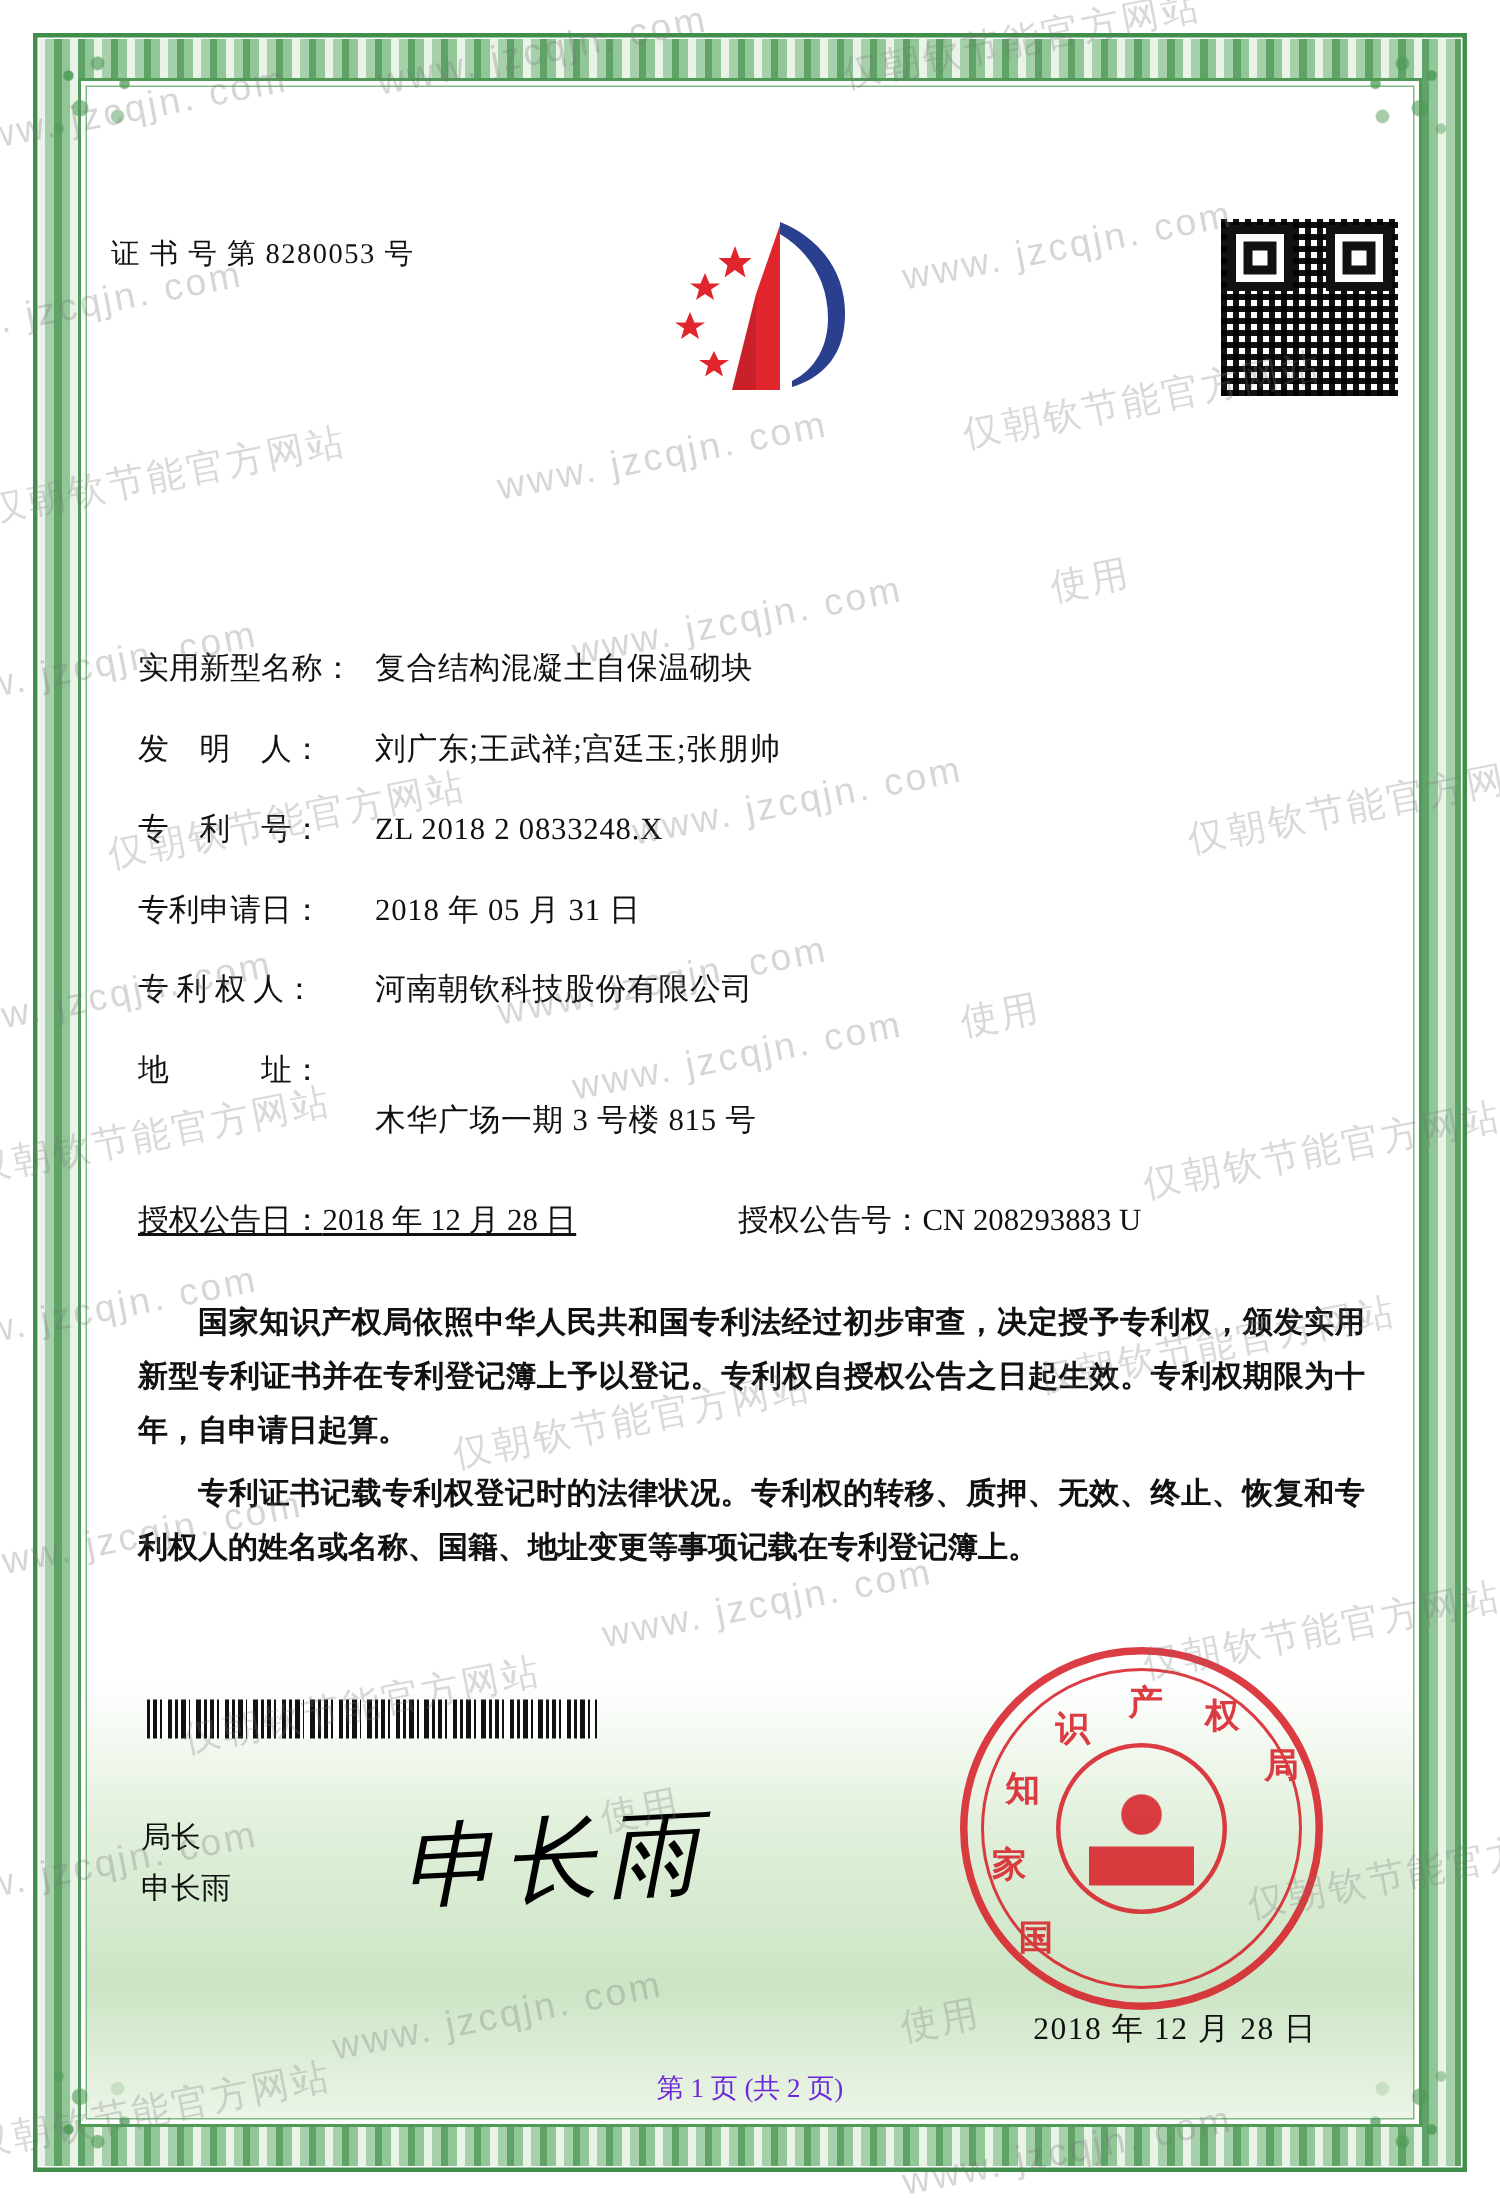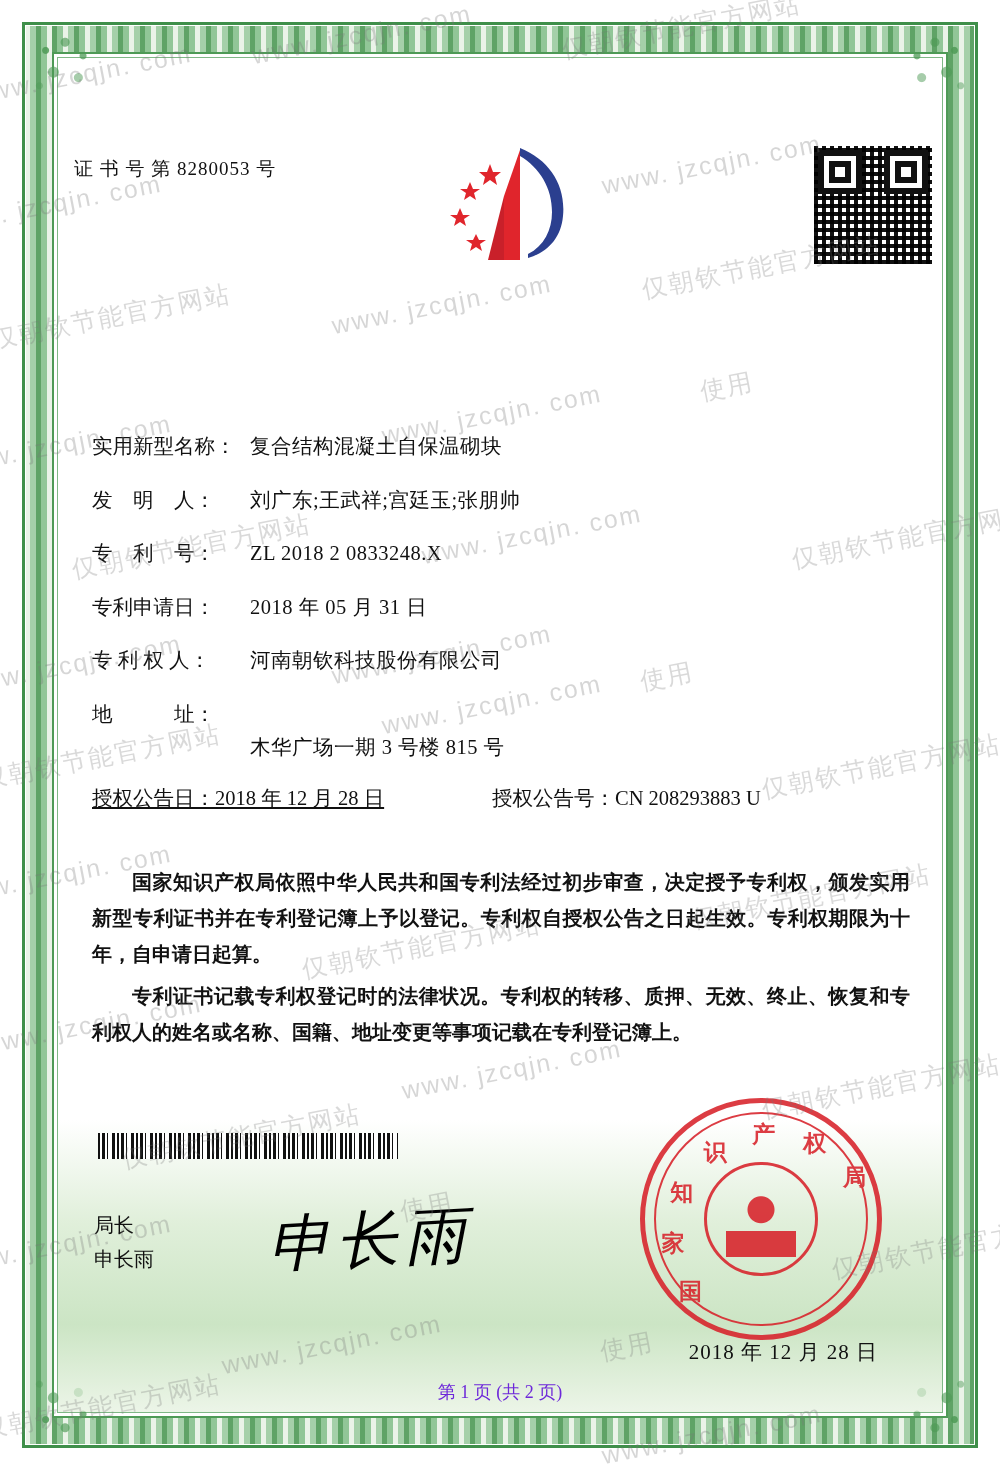--- a/index.html
+++ b/index.html
@@ -350,21 +350,21 @@
       </div>
 
       <div class="field-row">
         <div class="field-label">专 利 权 人：</div>
         <div class="field-value">河南朝钦科技股份有限公司</div>
       </div>
 
       <div class="field-row" style="margin-bottom:13px">
         <div class="field-label">地　　　址：</div>
       </div>
-      <div class="field-row" style="margin-bottom:30px">
+      <div class="field-row" style="margin-bottom:46px">
         <div class="field-label"></div>
         <div class="field-value">木华广场一期 3 号楼 815 号</div>
       </div>
 
       <div class="row-pub">
         <div class="left">
           <span class="lbl">授权公告日：</span>
           <span>2018 年 12 月 28 日</span>
         </div>
         <div class="right">

